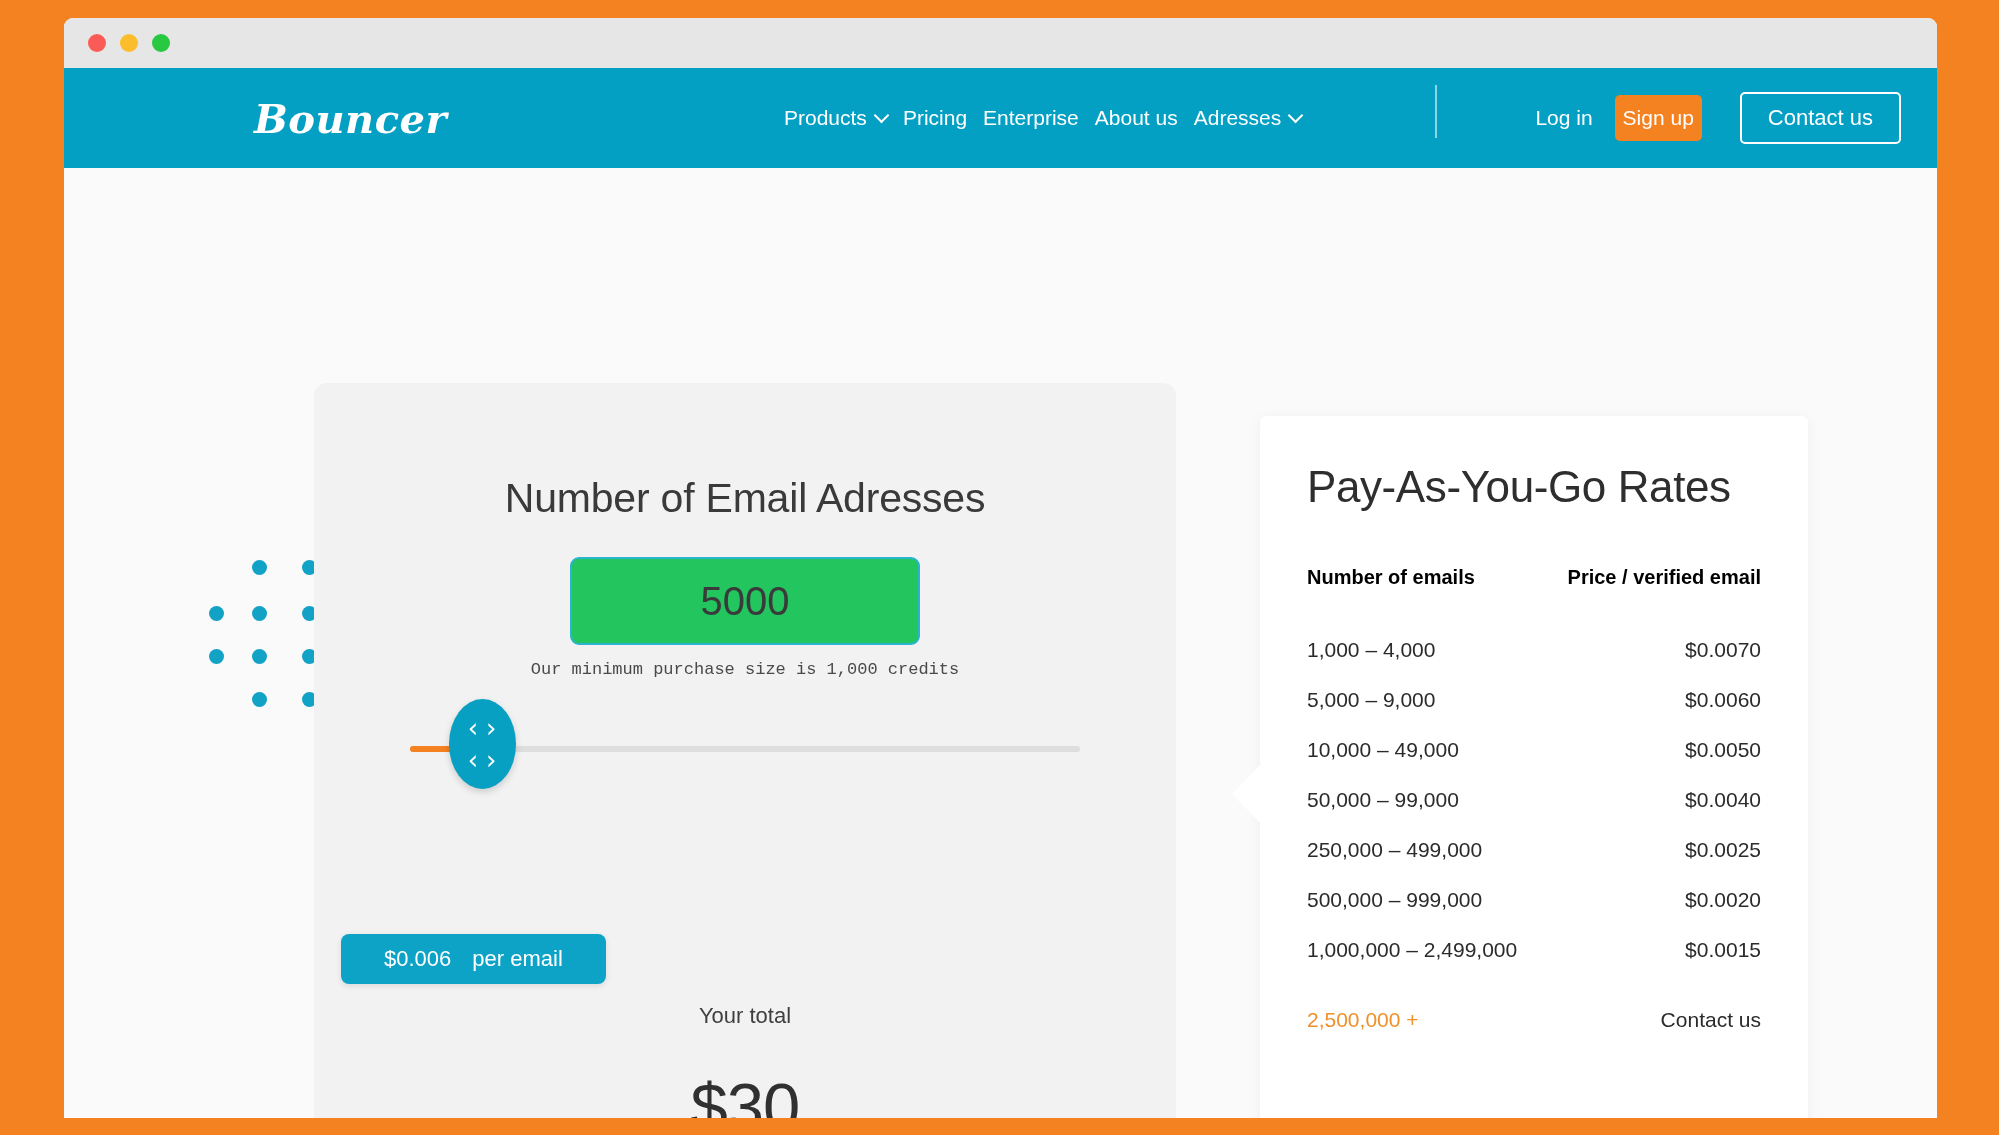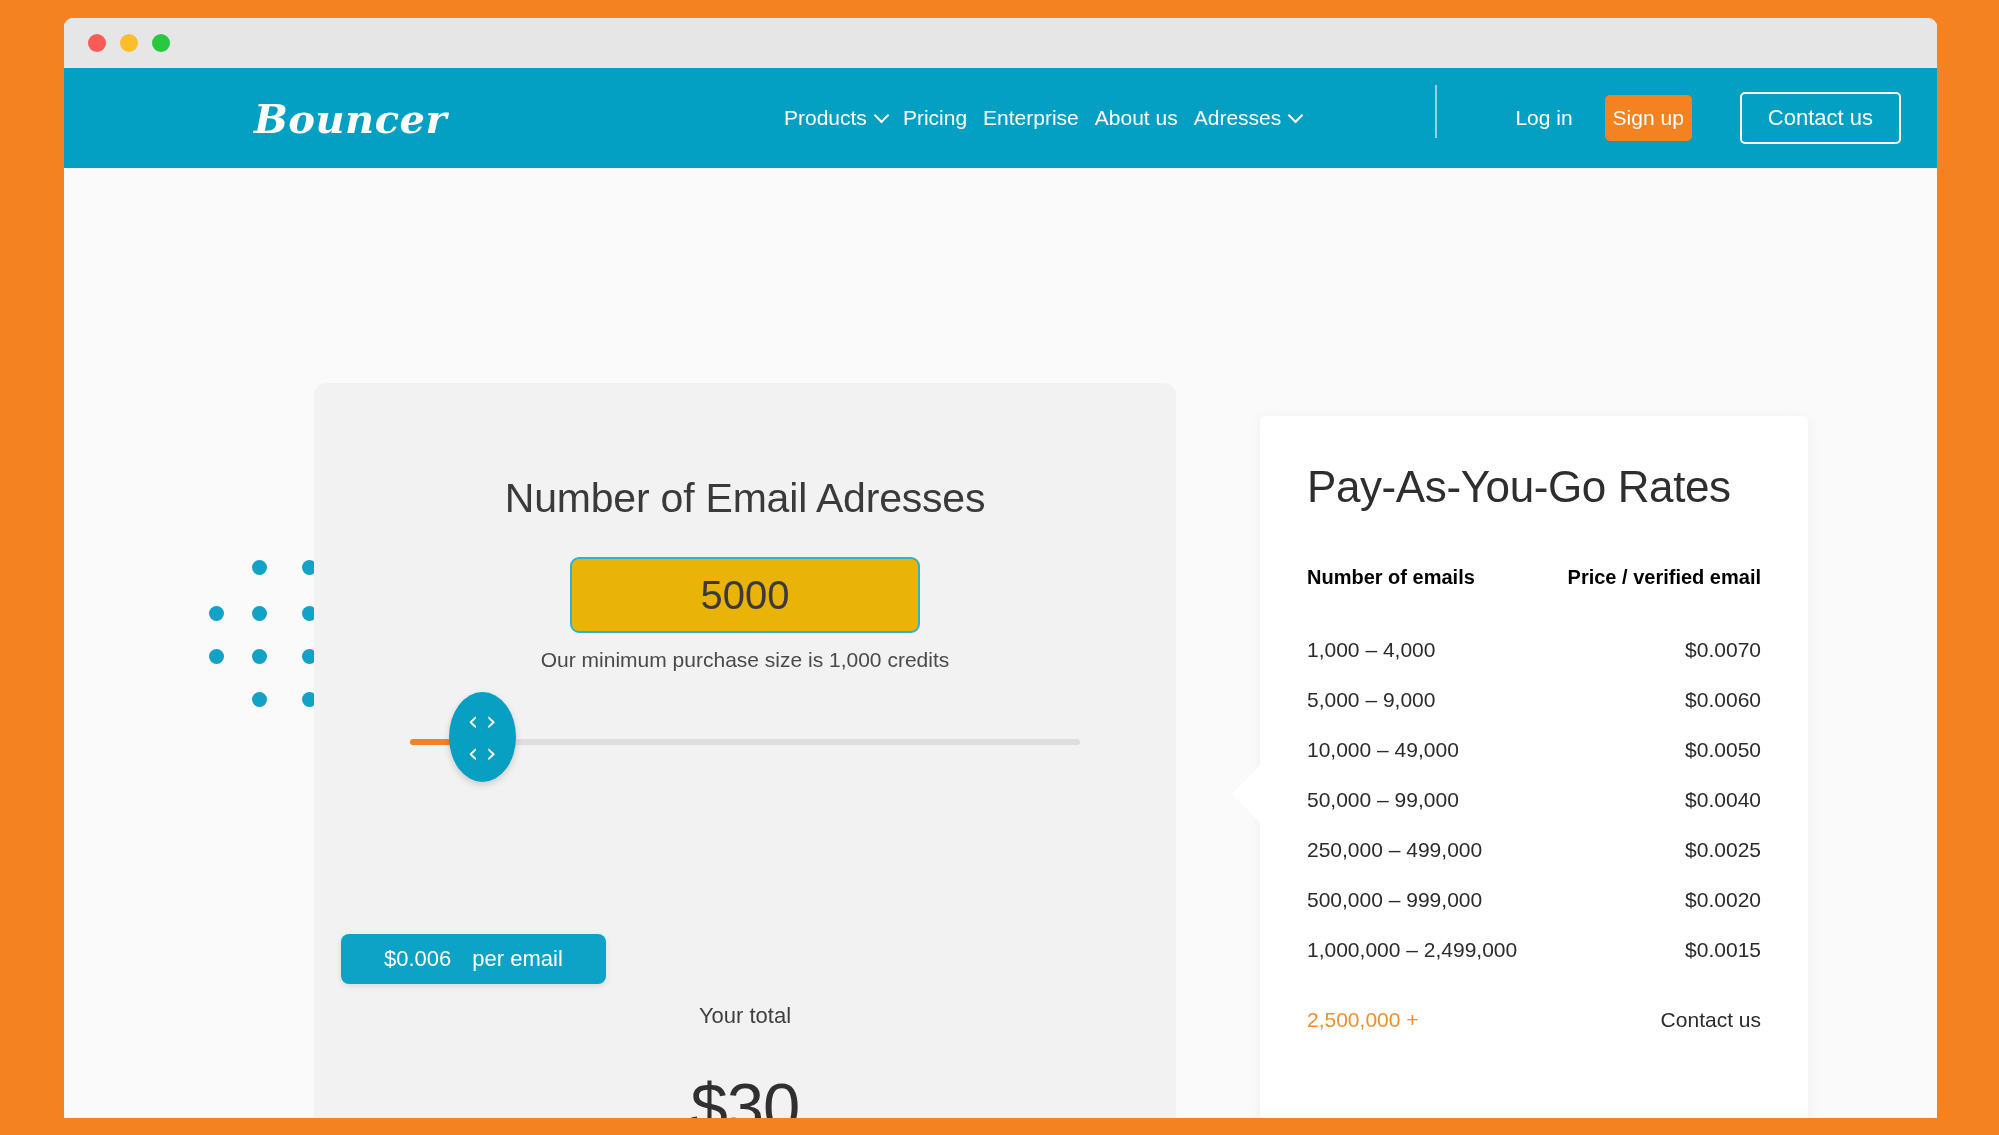--- a/index.html
+++ b/index.html
@@ -95,21 +95,21 @@
     height: 53px;
     background: rgba(255,255,255,0.55);
   }
   .nav-actions {
     position: absolute;
     right: 36px;
     top: 50%;
     transform: translateY(-50%);
     display: flex;
     align-items: center;
-    gap: 10px;
+    gap: 0px;
   }
   .login-link {
     color: #ffffff;
     font-size: 21px;
     margin-right: 22px;
     cursor: pointer;
     white-space: nowrap;
   }
   .signup-btn {
     background: #F58220;
@@ -171,36 +171,37 @@
     margin-top: 92px;
     text-align: center;
     font-size: 41px;
     color: #3A3A3A;
     font-weight: normal;
     letter-spacing: -0.2px;
   }
   .amount-box {
     margin: 35px auto 0;
     width: 350px;
-    height: 76px;
-    background: #eab308;
+    height: 88px;
+    background: #22c55e;
     border: 2.5px solid #2BB4CF;
     border-radius: 9px;
     display: flex;
     align-items: center;
     justify-content: center;
     font-size: 40px;
     color: #3A3A3A;
     cursor: text;
   }
   .min-note {
     margin-top: 15px;
     text-align: center;
-    font-size: 21px;
+    font-size: 17px;
     color: #4A4A4A;
+    font-family: Liberation Mono, monospace;
   }
 
   
   .slider-wrap {
     position: relative;
     margin: 62px auto 0;
     width: 670px;
     height: 16px;
   }
   .slider-track {

